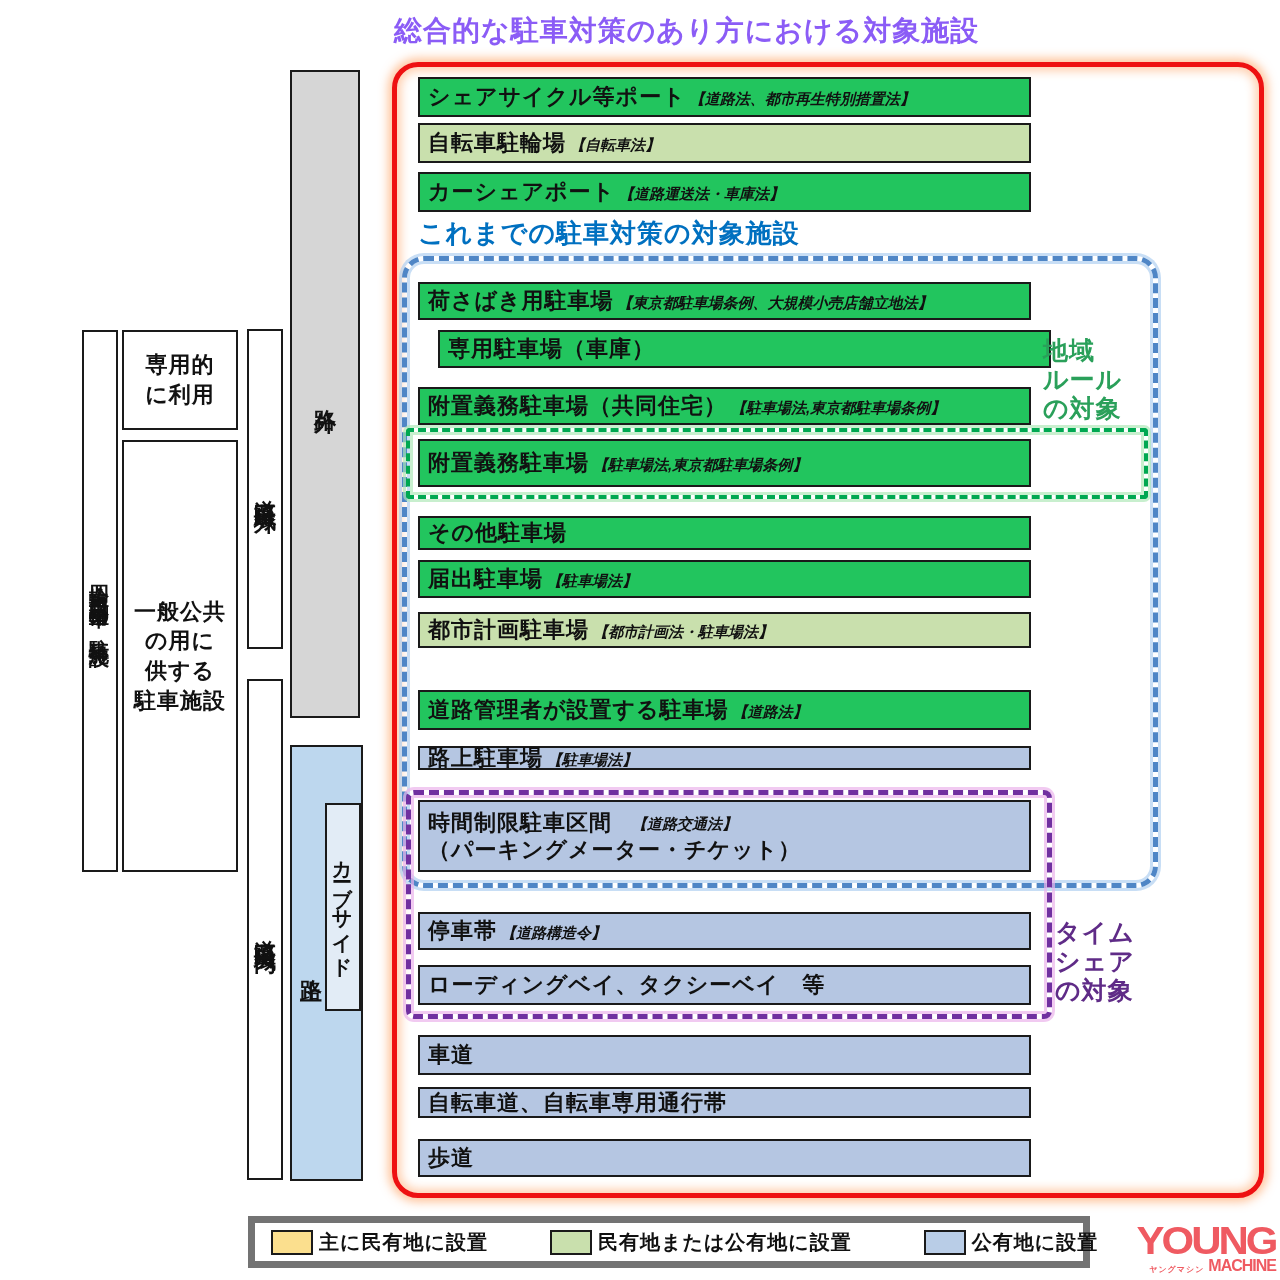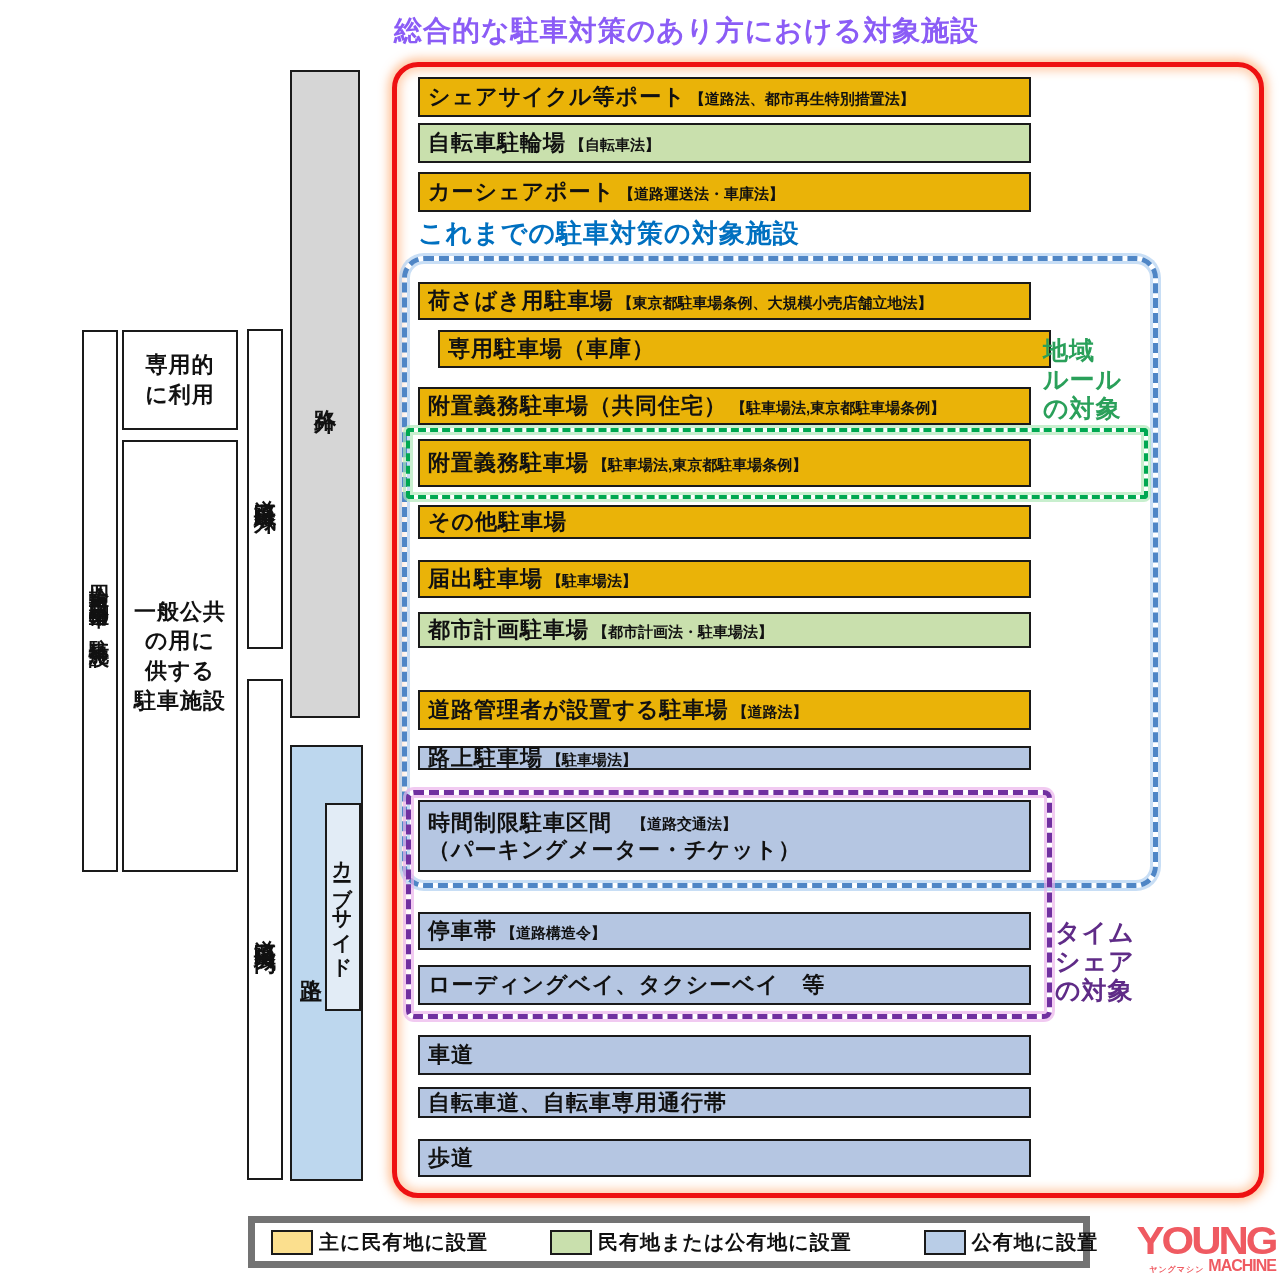--- a/index.html
+++ b/index.html
@@ -38,24 +38,24 @@
     border:5px dashed #7030a0;border-radius:8px;
     box-shadow:0 0 0 3px rgba(235,180,235,.70), inset 0 0 0 3px rgba(235,180,235,.70);
   }
   
   .bar{
     position:absolute;left:418px;width:613px;
     border:2px solid #1a1a1a;display:flex;align-items:center;
     padding:0 0 0 8px;box-sizing:border-box;
   }
   .bar .bl{font-size:22px;font-weight:bold;white-space:nowrap;letter-spacing:1px;}
-  .bar .law{font-size:15px;font-weight:bold;white-space:nowrap;margin-left:4px;padding-top:4px;}
+  .bar .law{font-size:15px;font-weight:bold;white-space:nowrap;margin-left:4px;padding-top:4px;font-style:italic;}
   .bar.two{flex-direction:column;align-items:flex-start;justify-content:center;line-height:1.25;}
   .bar.two .row{display:flex;align-items:center;gap:16px;}
-  .c-yellow{background:#eab308;text-align:center;}
+  .c-yellow{background:#22c55e;text-align:center;}
   .c-green{background:#c9e0ad;}
   .c-blue{background:#b5c6e2;}
   
   .vbox{
     position:absolute;border:2px solid #1a1a1a;background:#fff;box-sizing:border-box;
     display:flex;align-items:center;justify-content:center;
   }
   .vtext{
     writing-mode:vertical-rl;text-orientation:upright;
     font-size:22px;font-weight:bold;letter-spacing:3px;white-space:nowrap;
@@ -183,21 +183,21 @@
     <span class="law"></span>
   </div>
   <div class="bar c-yellow" style="top:387px;height:38px;">
     <span class="bl">附置義務駐車場（共同住宅）</span>
     <span class="law">【駐車場法,東京都駐車場条例】</span>
   </div>
   <div class="bar c-yellow" style="top:439px;height:48px;">
     <span class="bl">附置義務駐車場</span>
     <span class="law">【駐車場法,東京都駐車場条例】</span>
   </div>
-  <div class="bar c-yellow" style="top:505px;height:34px;">
+  <div class="bar c-yellow" style="top:516px;height:34px;">
     <span class="bl">その他駐車場</span>
     <span class="law"></span>
   </div>
   <div class="bar c-yellow" style="top:560px;height:38px;">
     <span class="bl">届出駐車場</span>
     <span class="law">【駐車場法】</span>
   </div>
   <div class="bar c-green" style="top:612px;height:36px;">
     <span class="bl">都市計画駐車場</span>
     <span class="law">【都市計画法・駐車場法】</span>

